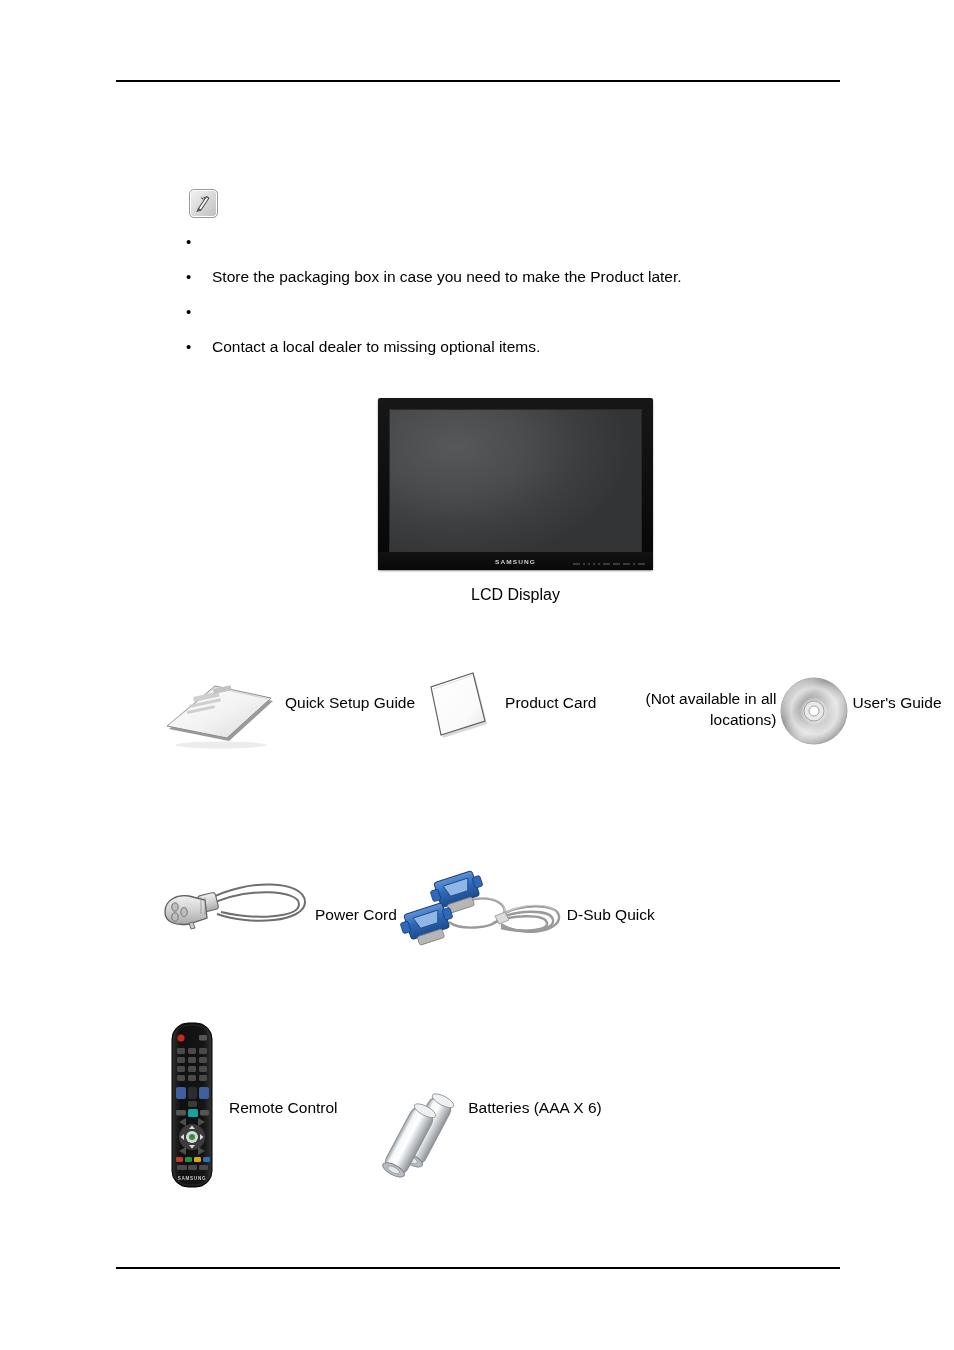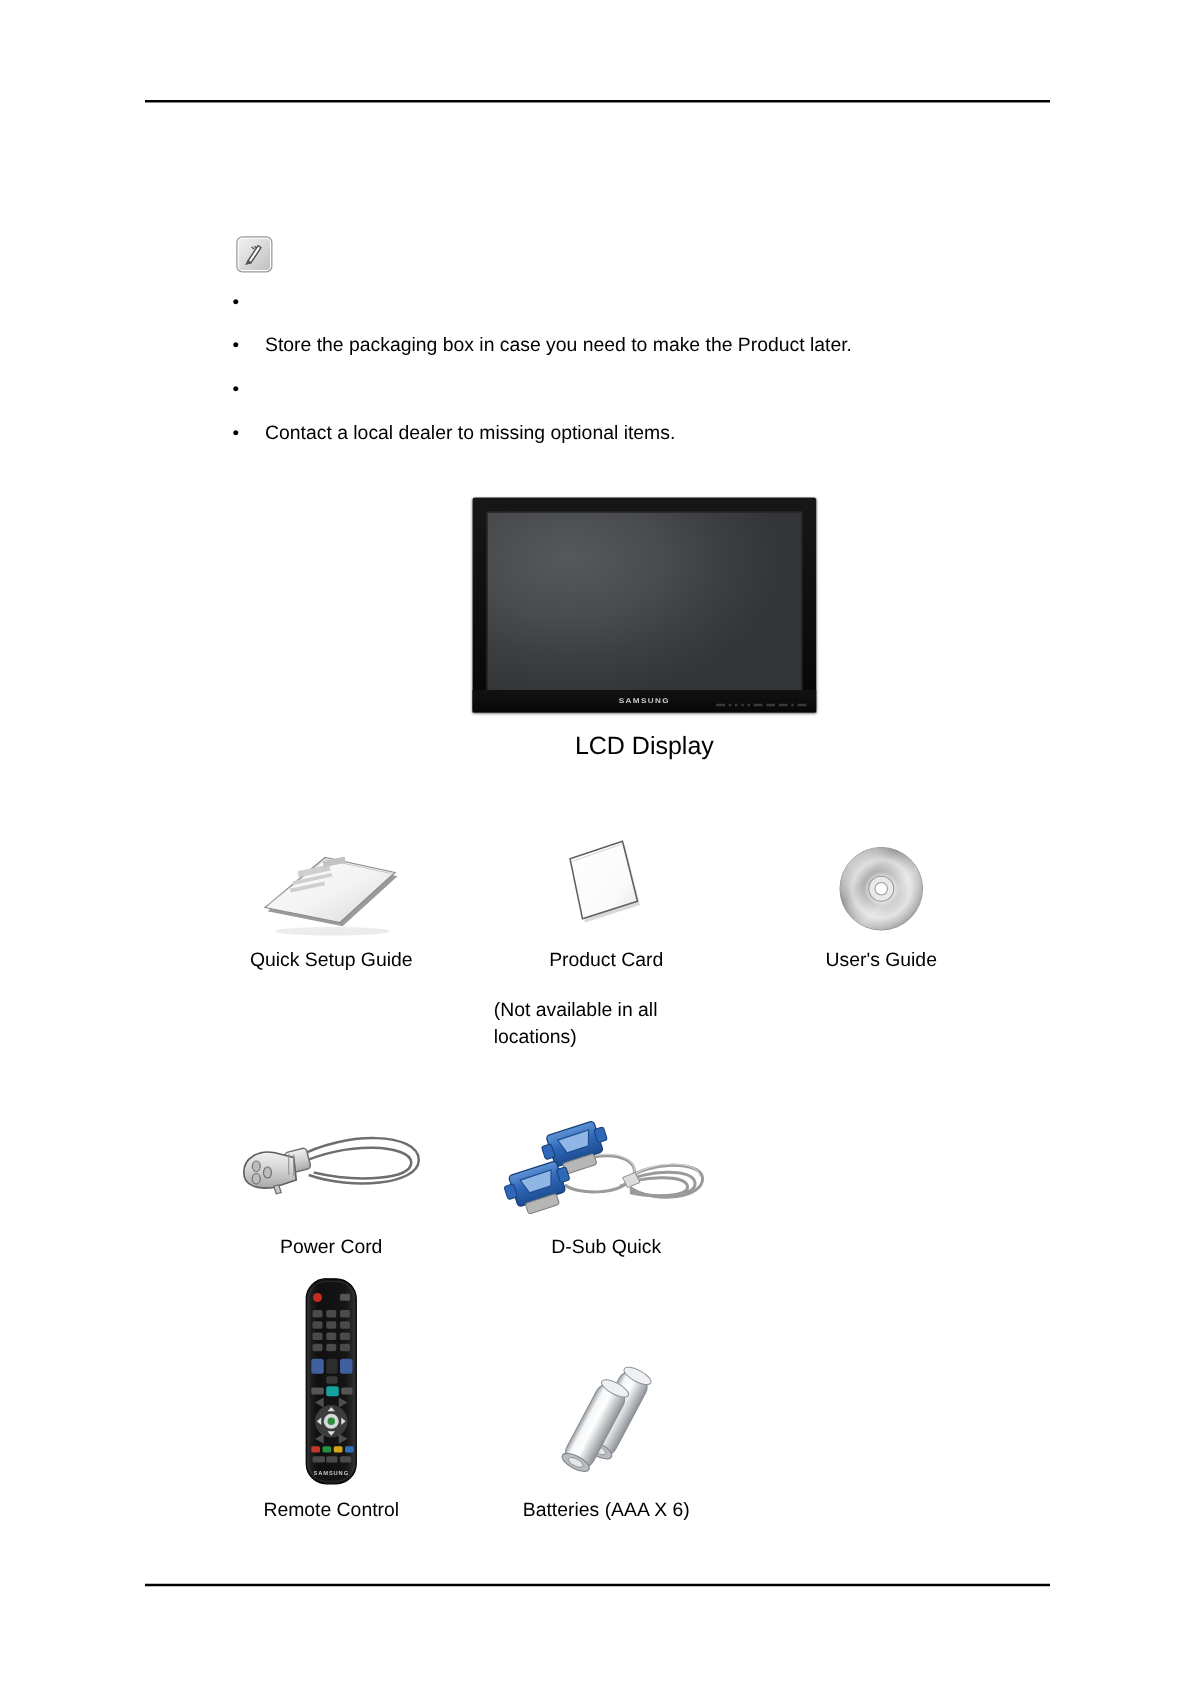--- a/index.html
+++ b/index.html
@@ -127,38 +127,38 @@
   }
   .lcd-keys i.w { width: 7px; }
   .lcd-keys i.s { width: 2px; }
 
   .lcd-caption {
     position: absolute;
     left: 378px;
     top: 586px;
     width: 275px;
     text-align: center;
-    font-size: 20px;
+    font-size: 16px;
   }
 
   
   .items-row {
     position: absolute;
     left: 155px;
     width: 660px;
     display: flex;
   }
   .row-1 { top: 646px; }
-  .row-2 { top: 892px; }
+  .row-2 { top: 866px; }
   .row-3 { top: 1016px; }
 
   .item-cell {
     flex: 1 1 0;
     display: flex;
-    flex-direction: column;
+    flex-direction: row;
     align-items: center;
   }
   .item-art {
     display: flex;
     align-items: flex-end;
     justify-content: center;
   }
   .r1 .item-art { height: 105px; }
   .r2 .item-art { height: 88px; }
   .r3 .item-art { height: 175px; }
@@ -166,21 +166,21 @@
   .item-label {
     margin-top: 9px;
     font-size: 15.5px;
     text-align: center;
     white-space: nowrap;
   }
   .item-sub {
     margin-top: 20px;
     font-size: 15.5px;
     line-height: 21px;
-    text-align: left;
+    text-align: right;
     width: 180px;
   }
 
   svg.art { display: block; overflow: visible; }
 </style>
 </head>
 <body>
 
 <div class="page">
 

